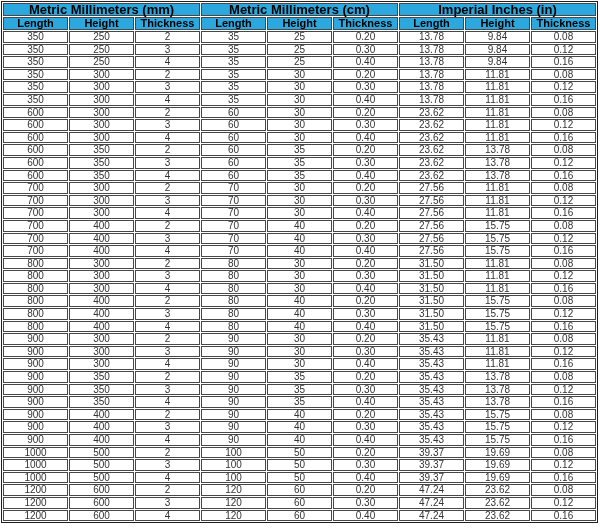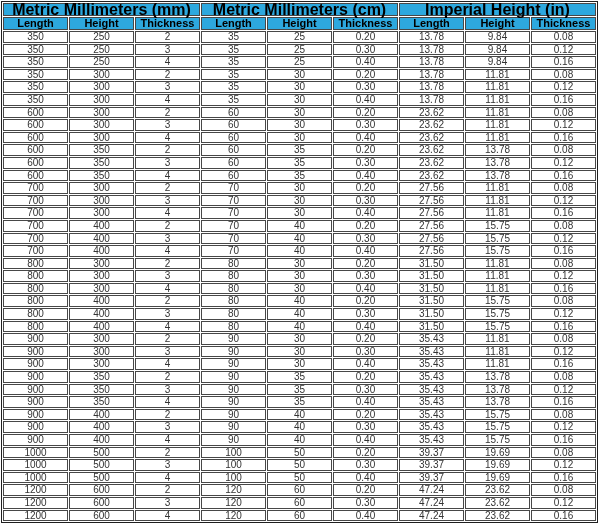--- a/index.html
+++ b/index.html
@@ -29,21 +29,21 @@
     border:1px solid var(--border);
     text-align:center;
     vertical-align:middle;
     padding:0;
     white-space:nowrap;
   }
   th.group{
     height:11px;
     background:var(--header-bg);
     color:var(--header-text);
-    font-size:16px;
+    font-size:13px;
     font-weight:bold;
     line-height:11px;
   }
   th.sub{
     height:11px;
     background:var(--header-bg);
     color:var(--header-text);
     font-size:11px;
     font-weight:bold;
     line-height:11px;
@@ -70,21 +70,21 @@
         <col>
         <col>
         <col>
         <col>
         <col>
     </colgroup>
     <thead>
       <tr>
         <th class="group" colspan="3">Metric Millimeters (mm)</th>
         <th class="group" colspan="3">Metric Millimeters (cm)</th>
-        <th class="group" colspan="3">Imperial Height (in)</th>
+        <th class="group" colspan="3">Imperial Inches (in)</th>
       </tr>
       <tr>
         <th class="sub">Length</th>
         <th class="sub">Height</th>
         <th class="sub">Thickness</th>
         <th class="sub">Length</th>
         <th class="sub">Height</th>
         <th class="sub">Thickness</th>
         <th class="sub">Length</th>
         <th class="sub">Height</th>

